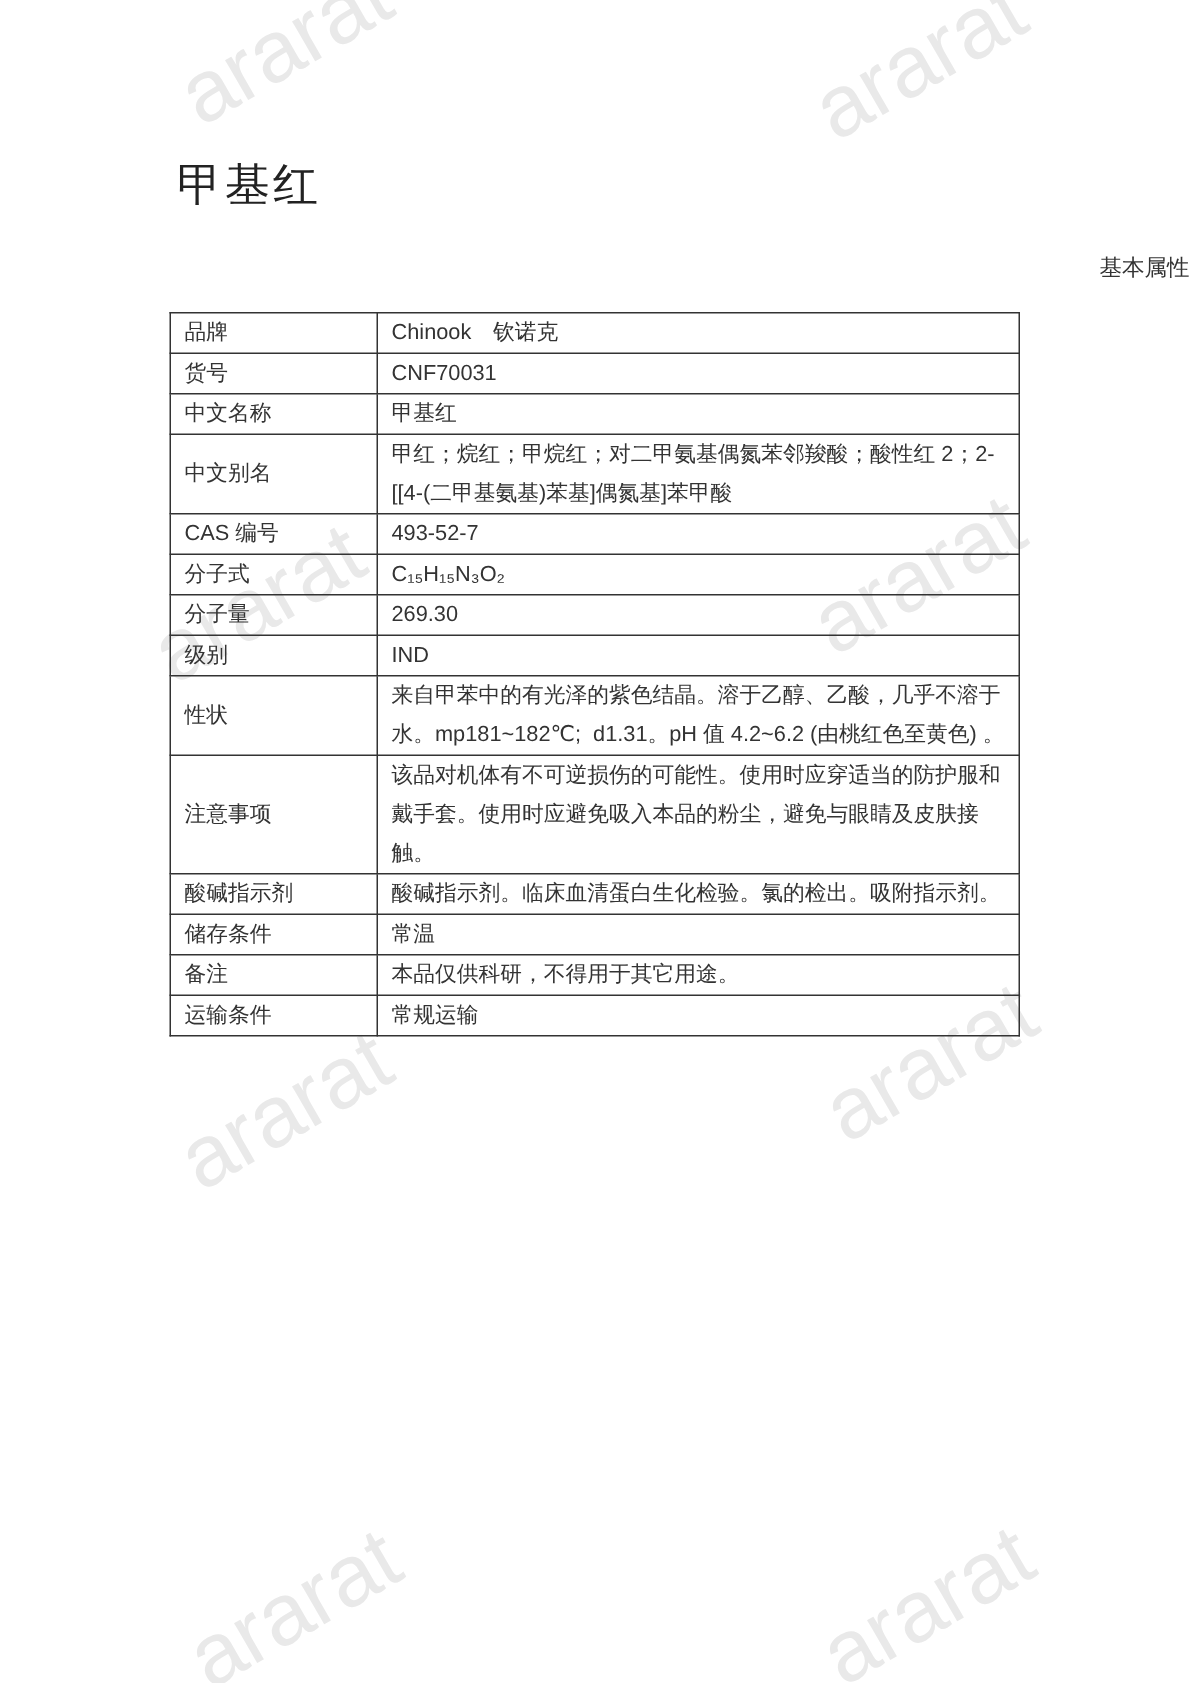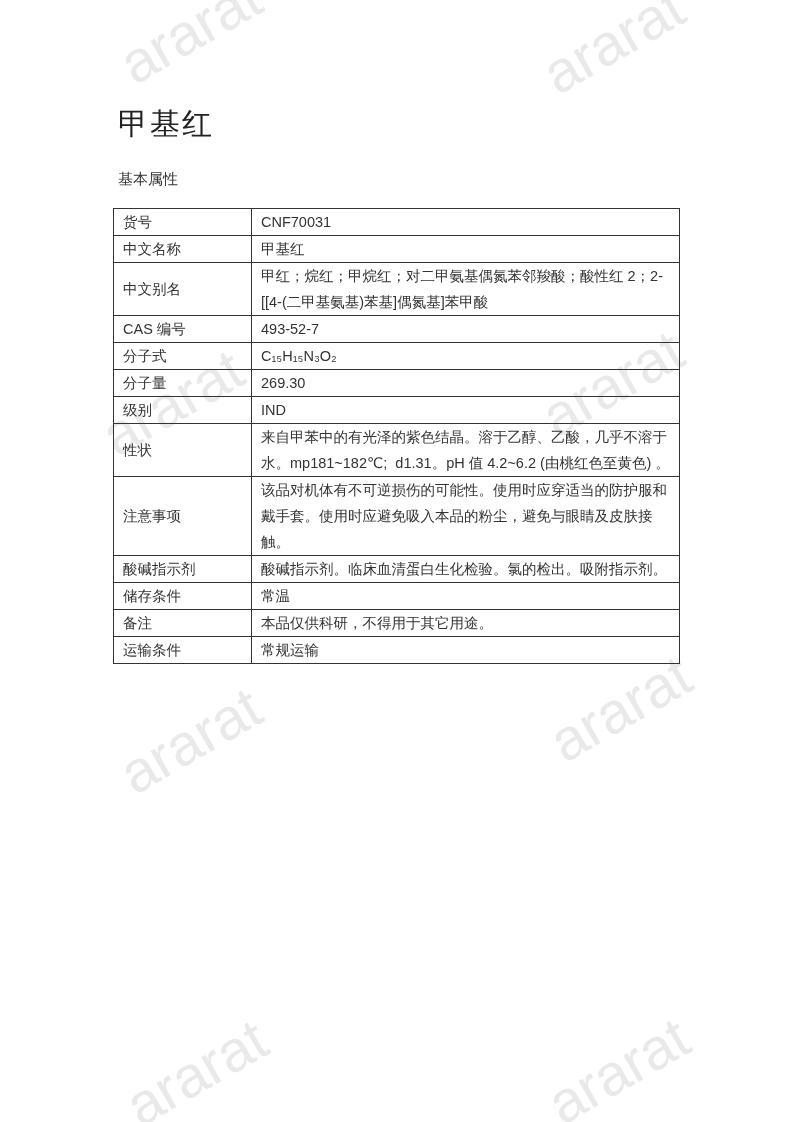--- a/index.html
+++ b/index.html
@@ -54,20 +54,21 @@
     color: #222222;
     line-height: 36px;
   }
   .section-title {
     margin-left: 5px;
     margin-top: 27px;
     font-size: 15px;
     font-weight: 400;
     color: #333333;
     line-height: 20px;
+    text-align: right;
   }
   table.props {
     margin-top: 19px;
     width: 567px;
     border-collapse: collapse;
     table-layout: fixed;
     background: transparent;
   }
   table.props td {
     border: 1px solid #333333;
@@ -104,20 +105,24 @@
     <span class="wm wm7">ararat</span>
     <span class="wm wm8">ararat</span>
   </div>
 
   <div class="content">
     <h1 class="page-title">甲基红</h1>
     <div class="section-title">基本属性</div>
 
     <table class="props">
       <tbody>
+          <tr>
+            <td class="label-cell">品牌</td>
+            <td class="value-cell">Chinook　钦诺克</td>
+          </tr>
           <tr>
             <td class="label-cell">货号</td>
             <td class="value-cell">CNF70031</td>
           </tr>
           <tr>
             <td class="label-cell">中文名称</td>
             <td class="value-cell">甲基红</td>
           </tr>
           <tr>
             <td class="label-cell">中文别名</td>

